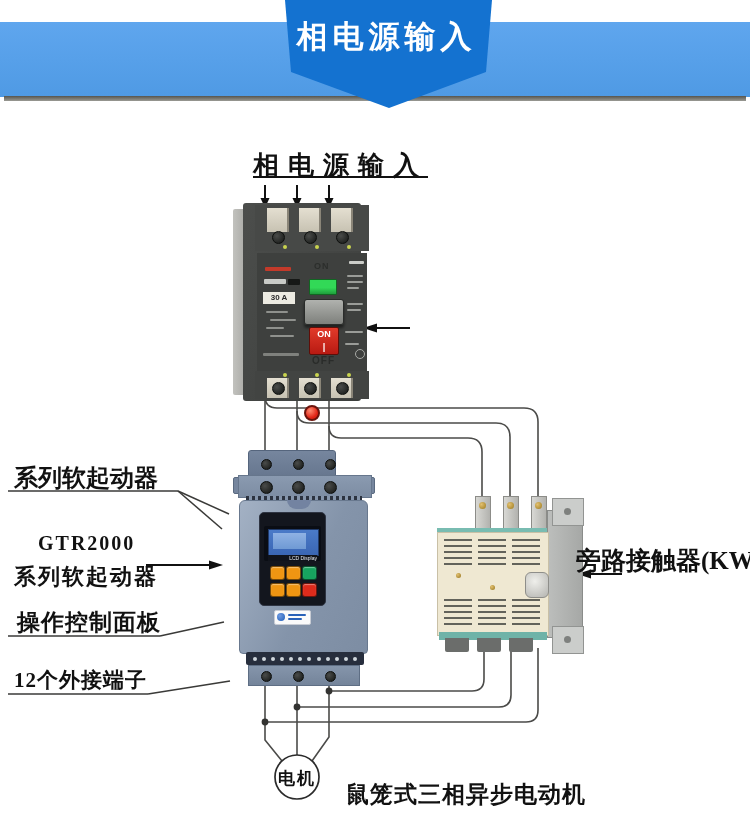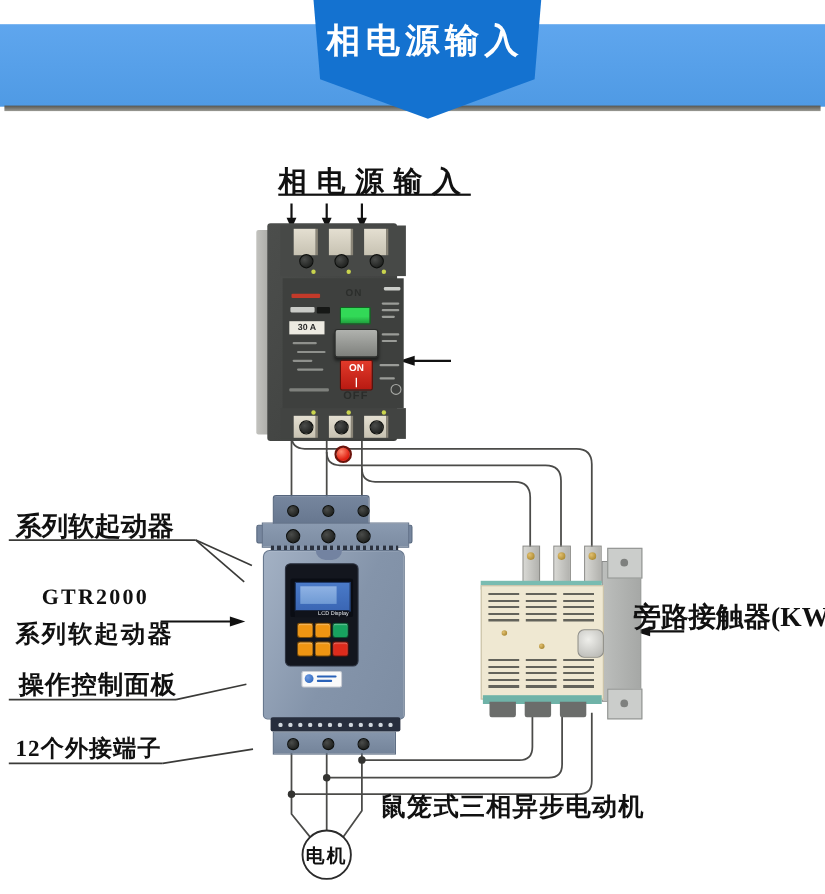--- a/index.html
+++ b/index.html
@@ -311,15 +311,15 @@
   <div class="abs lbl" style="left:17px;top:607px;font-size:23px;letter-spacing:1px;">操作控制面板</div>
 
   <div class="abs lbl" style="left:14px;top:562px;font-size:22px;letter-spacing:2px;">系列软起动器</div>
 
   <div class="abs lbl" style="left:14px;top:666px;font-size:21px;letter-spacing:1px;">12个外接端子</div>
 
   <div class="abs lbl" style="left:576px;top:544px;font-size:25px;">旁路接触器(KW)</div>
 
   <div class="abs lbl" id="motor-label">电机</div>
 
-  <div class="abs lbl" style="left:346px;top:718px;font-size:23px;letter-spacing:1px;">鼠笼式三相异步电动机</div>
+  <div class="abs lbl" style="left:346px;top:779px;font-size:23px;letter-spacing:1px;">鼠笼式三相异步电动机</div>
 
 </div>
 
 </body></html>

